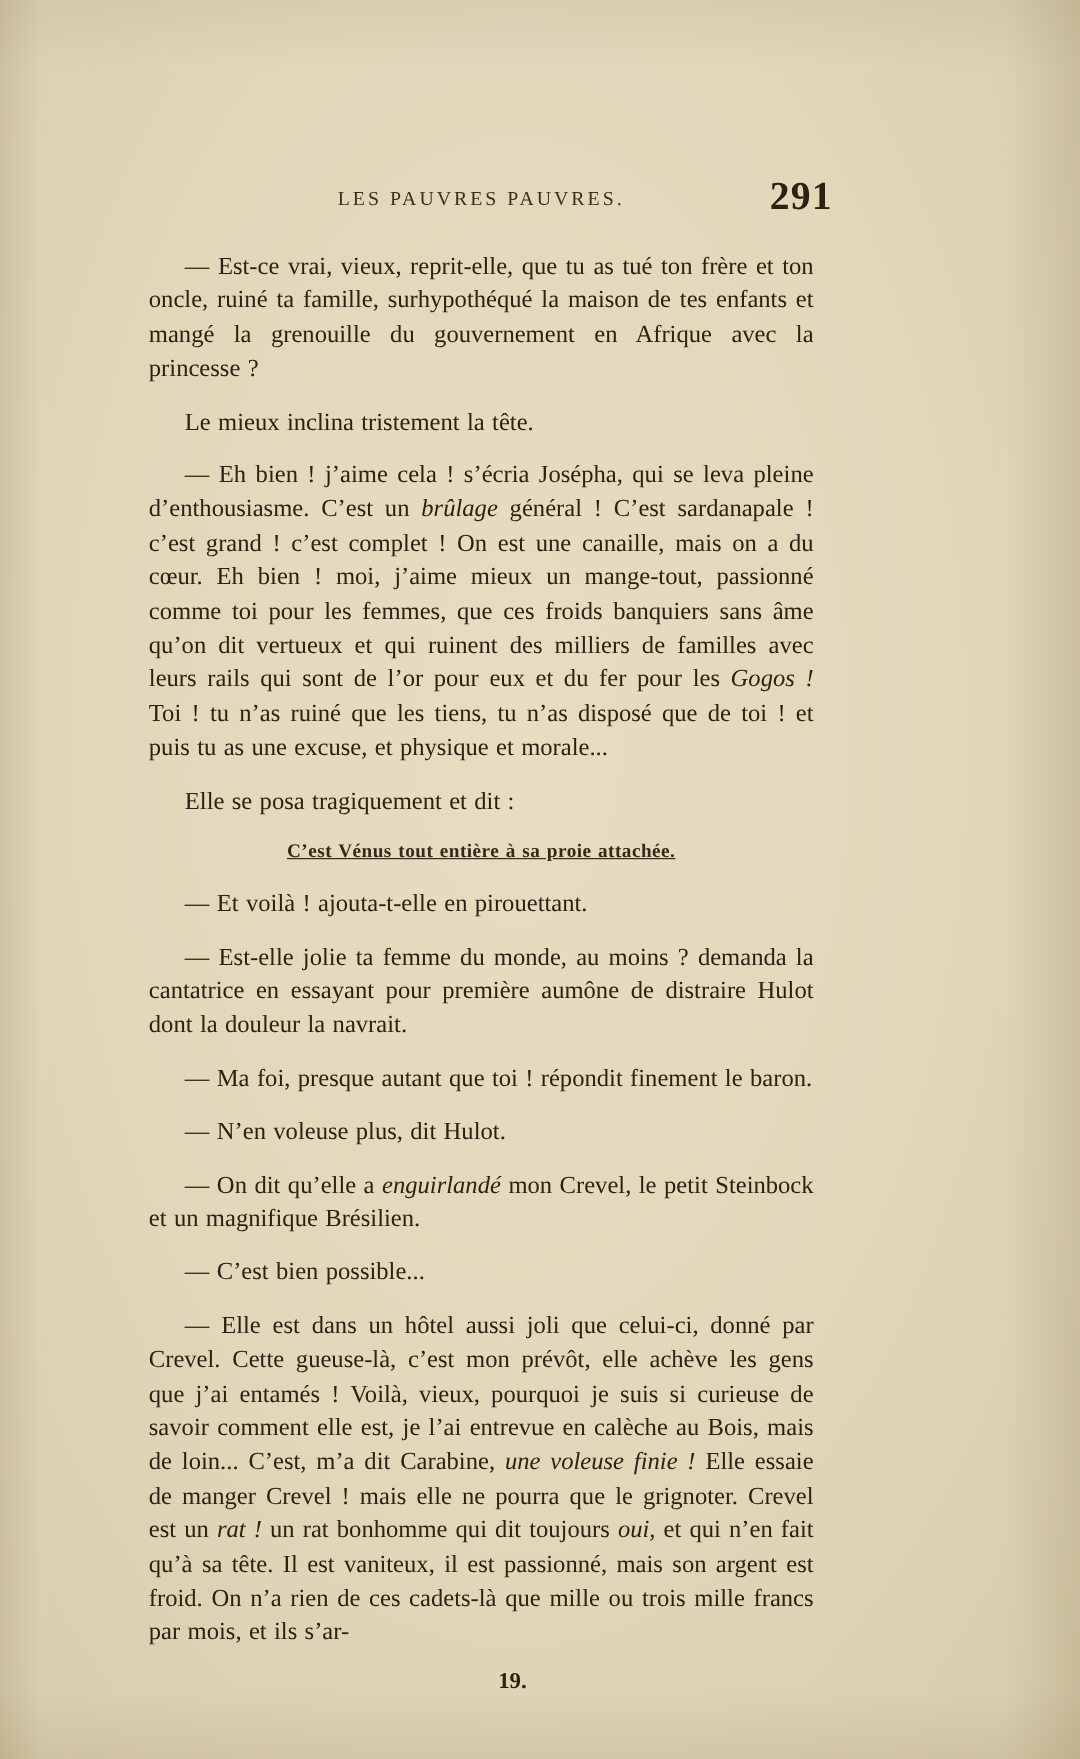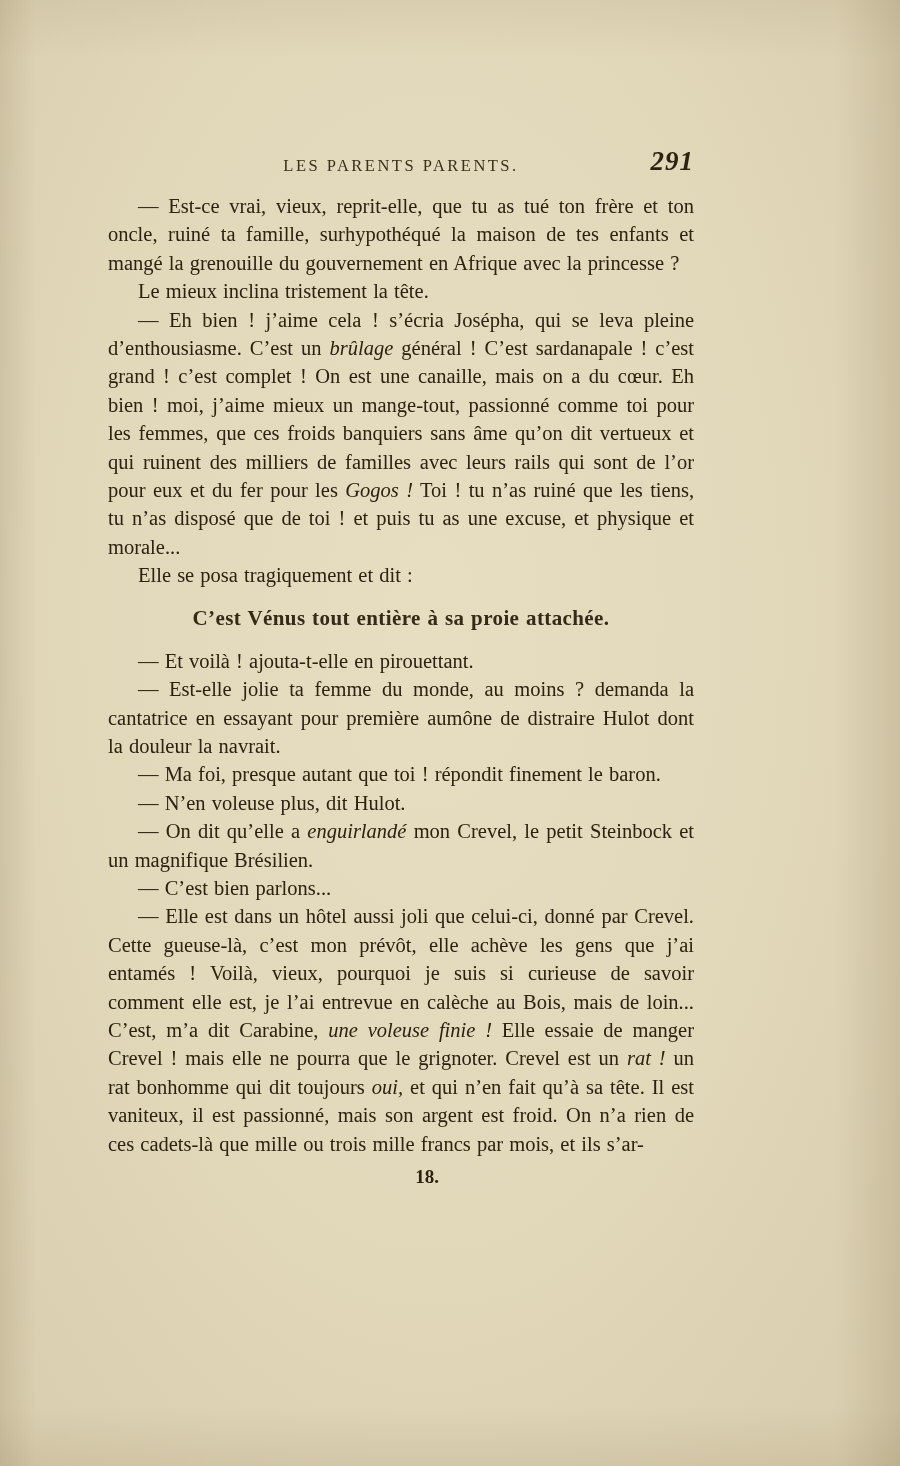--- a/index.html
+++ b/index.html
@@ -46,72 +46,72 @@
     text-align: center;
     font-size: 16.5px;
     letter-spacing: 2.5px;
     color: #3a301d;
     padding-top: 6px;
   }
   .page-number {
     position: absolute;
     right: 0;
     top: -4px;
-    font-size: 27px;
+    font-size: 33px;
     font-weight: bold;
     letter-spacing: 1px;
-    font-style: italic;
   }
   .para {
-    margin: 0;
+    margin: 16px;
     text-align: justify;
     text-indent: 30px;
     font-size: 20.5px;
     line-height: 28.4px;
     word-spacing: 1px;
   }
   .para em {
     font-style: italic;
   }
   .para.verse {
     text-align: center;
     text-indent: 0;
-    font-size: 21px;
+    font-size: 16px;
     line-height: 22px;
     margin: 17px 0 18px;
     letter-spacing: 0.4px;
     font-weight: bold;
     color: #332a17;
+    text-decoration: underline;
   }
   .footer {
     text-align: center;
     padding-left: 52px;
     margin-top: 8px;
     font-size: 19px;
     font-weight: bold;
   }
 </style>
 </head>
 <body>
 
 <div class="page">
   <div class="column">
     <div class="header">
-      <span class="running-title">LES PARENTS PARENTS.</span>
+      <span class="running-title">LES PAUVRES PAUVRES.</span>
       <span class="page-number">291</span>
     </div>
     <div class="text-block">
         <p class="para"><span>— Est-ce vrai, vieux, reprit-elle, que tu as tué ton frère et ton oncle, ruiné ta famille, surhypothéqué la maison de tes enfants et mangé la grenouille du gouvernement en Afrique avec la princesse&nbsp;?</span></p>
         <p class="para"><span>Le mieux inclina tristement la tête.</span></p>
         <p class="para"><span>— Eh bien&nbsp;! j’aime cela&nbsp;! s’écria Josépha, qui se leva pleine d’enthousiasme. C’est un </span><em>brûlage</em><span> général&nbsp;! C’est sardanapale&nbsp;! c’est grand&nbsp;! c’est complet&nbsp;! On est une canaille, mais on a du cœur. Eh bien&nbsp;! moi, j’aime mieux un mange-tout, passionné comme toi pour les femmes, que ces froids banquiers sans âme qu’on dit vertueux et qui ruinent des milliers de familles avec leurs rails qui sont de l’or pour eux et du fer pour les </span><em>Gogos&nbsp;!</em><span> Toi&nbsp;! tu n’as ruiné que les tiens, tu n’as disposé que de toi&nbsp;! et puis tu as une excuse, et physique et morale...</span></p>
         <p class="para"><span>Elle se posa tragiquement et dit&nbsp;:</span></p>
         <p class="para verse"><span>C’est Vénus tout entière à sa proie attachée.</span></p>
         <p class="para"><span>— Et voilà&nbsp;! ajouta-t-elle en pirouettant.</span></p>
         <p class="para"><span>— Est-elle jolie ta femme du monde, au moins&nbsp;? demanda la cantatrice en essayant pour première aumône de distraire Hulot dont la douleur la navrait.</span></p>
         <p class="para"><span>— Ma foi, presque autant que toi&nbsp;! répondit finement le baron.</span></p>
         <p class="para"><span>— N’en voleuse plus, dit Hulot.</span></p>
         <p class="para"><span>— On dit qu’elle a </span><em>enguirlandé</em><span> mon Crevel, le petit Steinbock et un magnifique Brésilien.</span></p>
-        <p class="para"><span>— C’est bien parlons...</span></p>
+        <p class="para"><span>— C’est bien possible...</span></p>
         <p class="para"><span>— Elle est dans un hôtel aussi joli que celui-ci, donné par Crevel. Cette gueuse-là, c’est mon prévôt, elle achève les gens que j’ai entamés&nbsp;! Voilà, vieux, pourquoi je suis si curieuse de savoir comment elle est, je l’ai entrevue en calèche au Bois, mais de loin... C’est, m’a dit Carabine, </span><em>une voleuse finie&nbsp;!</em><span> Elle essaie de manger Crevel&nbsp;! mais elle ne pourra que le grignoter. Crevel est un </span><em>rat&nbsp;!</em><span> un rat bonhomme qui dit toujours </span><em>oui,</em><span> et qui n’en fait qu’à sa tête. Il est vaniteux, il est passionné, mais son argent est froid. On n’a rien de ces cadets-là que mille ou trois mille francs par mois, et ils s’ar-</span></p>
       </div>
-    <div class="footer">18.</div>
+    <div class="footer">19.</div>
   </div>
 </div>
 
 </body></html>

